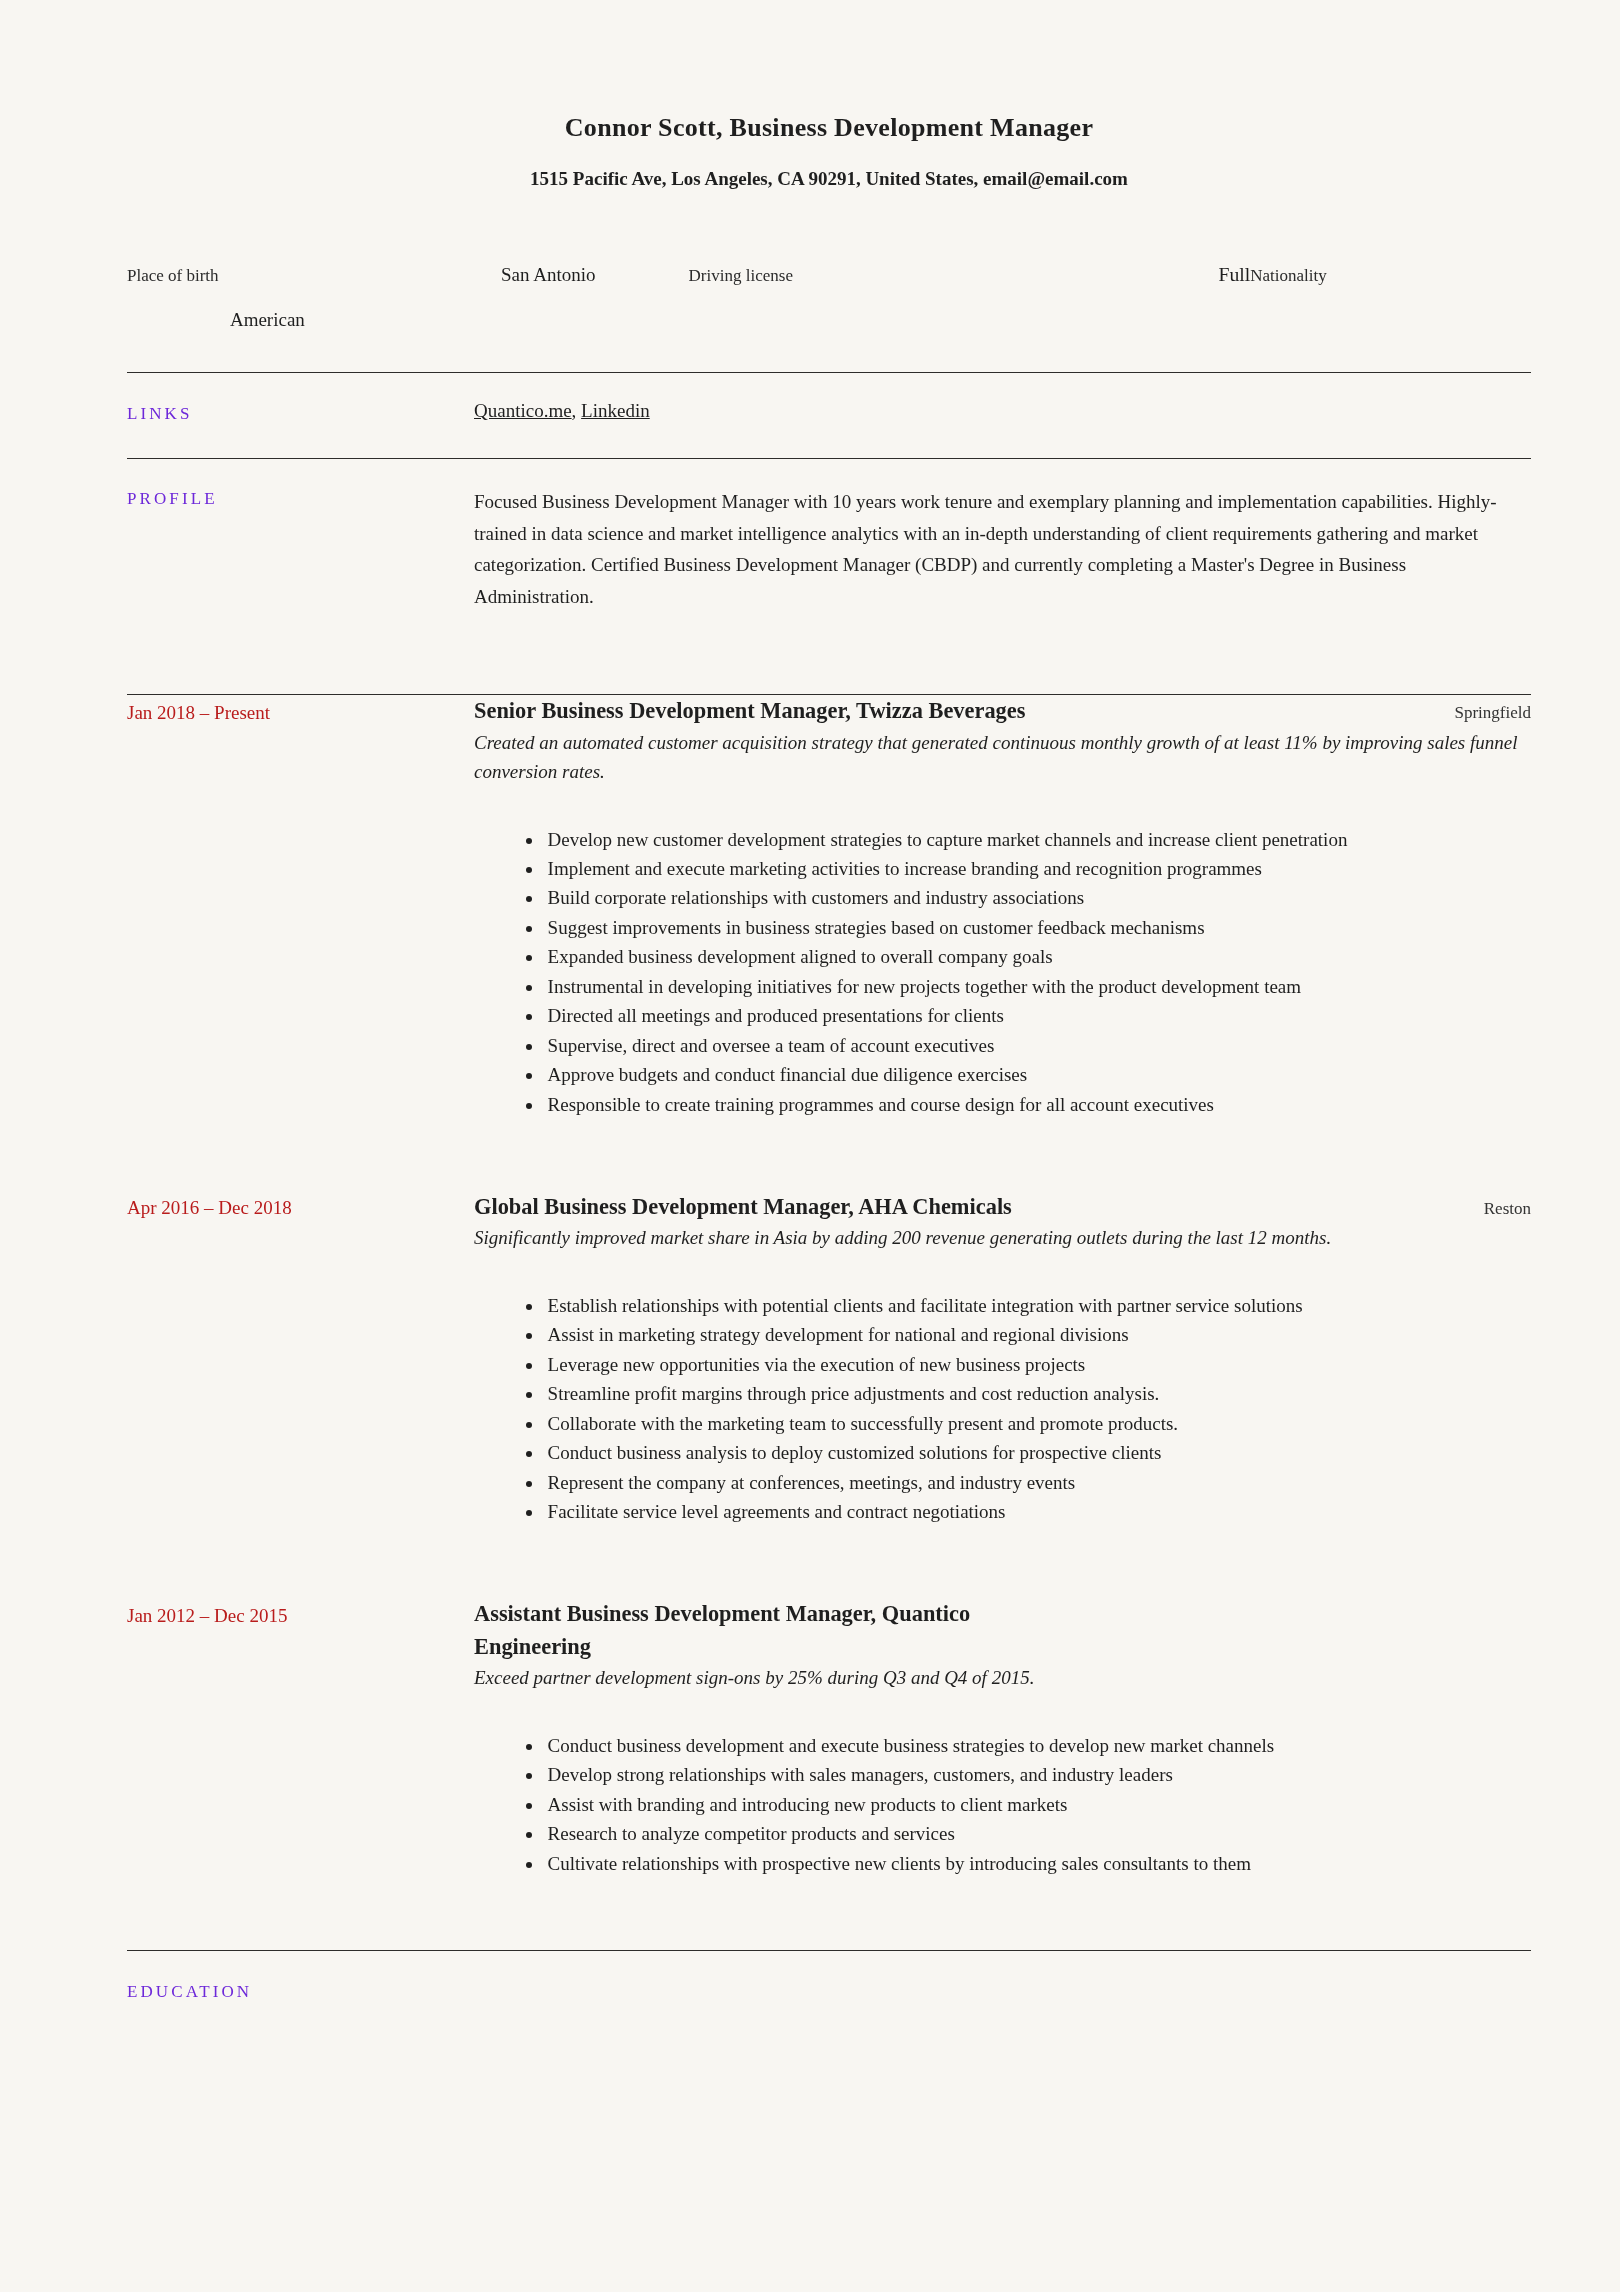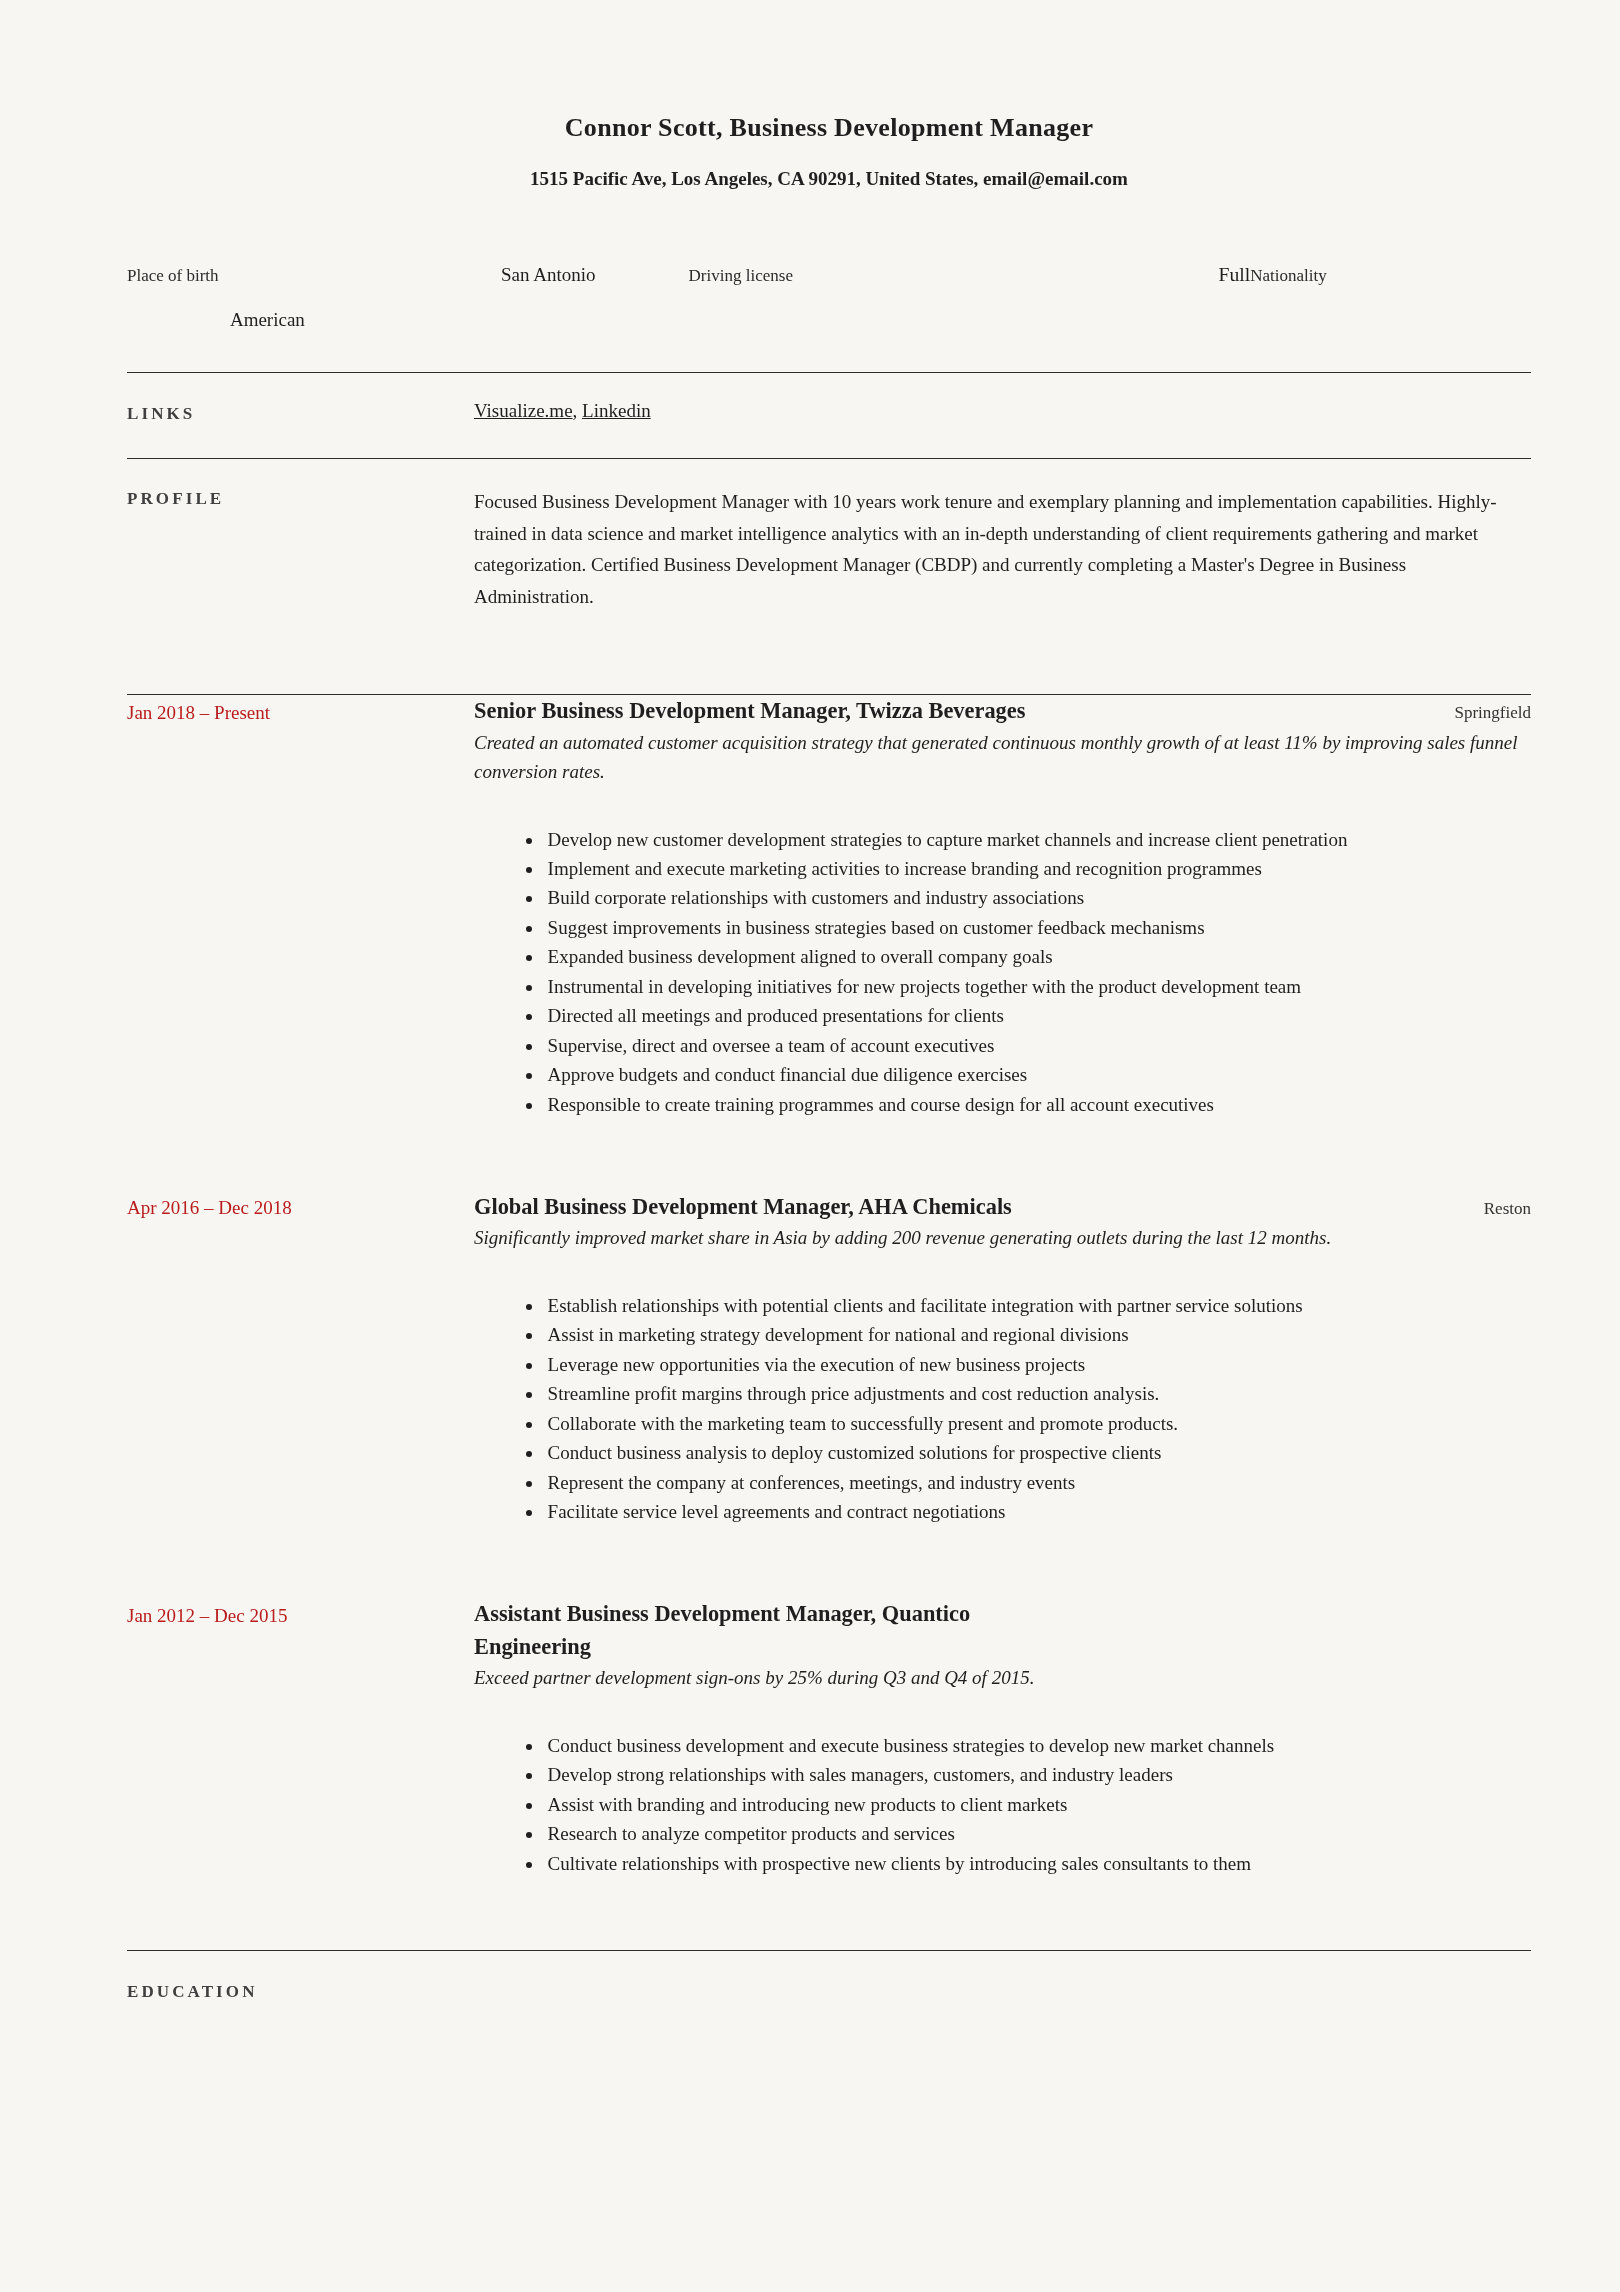--- a/index.html
+++ b/index.html
@@ -50,24 +50,24 @@
     border-top:1.8px solid #2e2d2b;
     width:100%;
   }
   .d1 { margin-top:41px; }
   .section-row {
     display:grid;
     grid-template-columns:347px 1fr;
     padding:27px 0 34px;
   }
   .section-heading {
-    font-weight:bold;
+    font-weight:normal;
     font-size:17px;
     letter-spacing:3.1px;
-    color:#404040;
+    color:#6d28d9;
     padding-top:3.6px;
   }
   .links-line { font-size:19px; }
   .links-line a { color:#1f1f1f; text-decoration:underline; }
   .profile-text {
     font-size:19px;
     line-height:1.68;
     padding-right:9px;
   }
   .profile-row { padding-bottom:81px; }
@@ -128,21 +128,21 @@
       <div class="detail-label">Nationality</div>
       <div class="detail-value">American</div>
       <div class="detail-label"></div>
       <div class="detail-value-right"></div>
     </div>
 
     <hr class="divider d1">
     <div class="section-row">
       <div class="section-heading">LINKS</div>
       <div class="links-line">
-        <a href="#">Visualize.me</a><span>, </span><a href="#">Linkedin</a>
+        <a href="#">Quantico.me</a><span>, </span><a href="#">Linkedin</a>
       </div>
     </div>
 
     <hr class="divider">
     <div class="section-row profile-row">
       <div class="section-heading">PROFILE</div>
       <div class="profile-text">Focused Business Development Manager with 10 years work tenure and exemplary planning and implementation capabilities. Highly-trained in data science and market intelligence analytics with an in-depth understanding of client requirements gathering and market categorization. Certified Business Development Manager (CBDP) and currently completing a Master's Degree in Business Administration.</div>
     </div>
 
     <hr class="divider">

